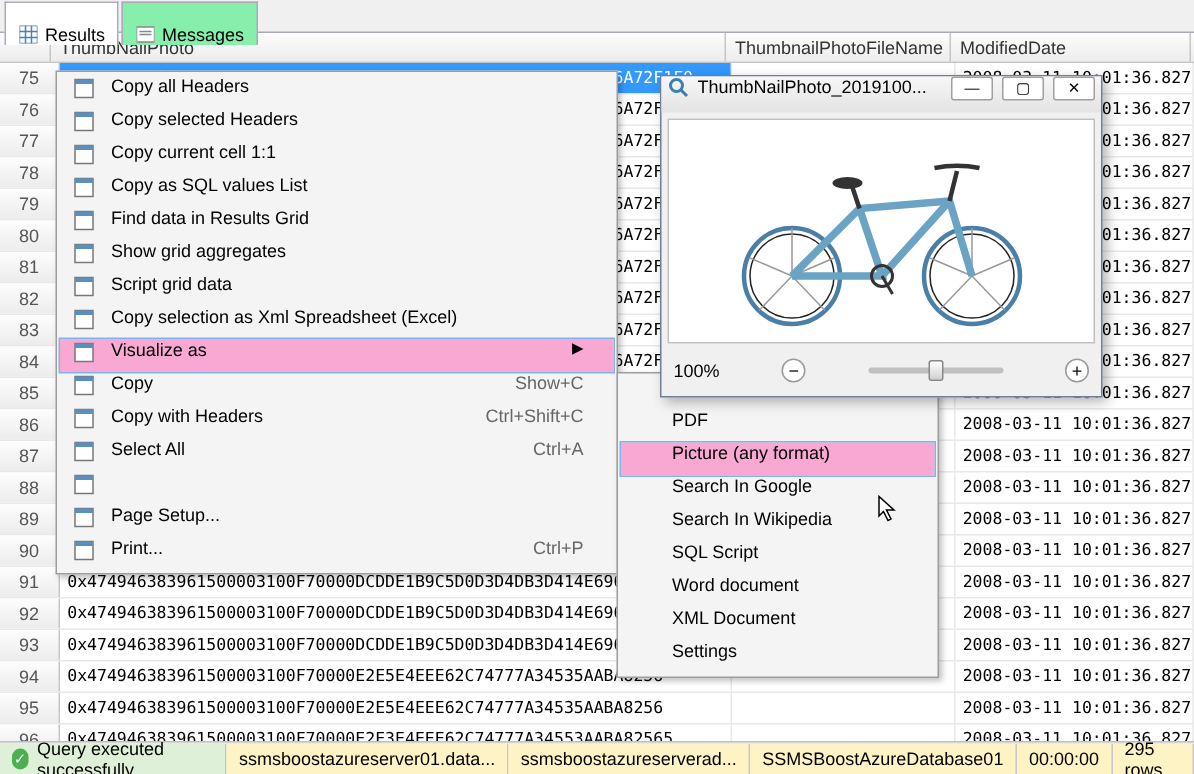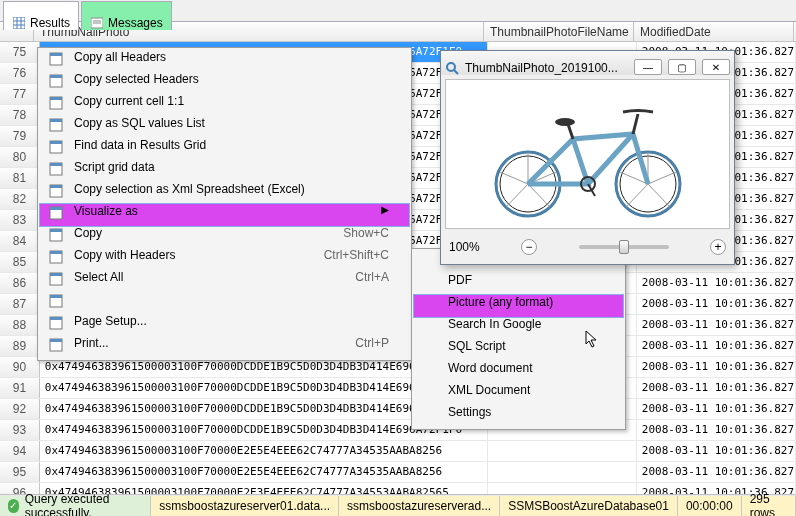--- a/index.html
+++ b/index.html
@@ -18,29 +18,29 @@
 .grid{position:relative}
 .row{height:21px;display:flex;align-items:stretch;border-bottom:1px solid #e8e8e8}
 .rownum{width:40px;background:linear-gradient(#fdfdfd,#ececec);border-right:1px solid #c5c5c5;text-align:center;line-height:20px;color:#555}
 .cell{border-right:1px solid #e8e8e8;padding:3px 5px;overflow:hidden;white-space:nowrap;font-family:Consolas,monospace;font-size:11px}
 .cell.c1{width:450px}
 .cell.c2{width:150px}
 .cell.c3{width:160px}
 .row.sel .cell.c1{background:#3399ff;color:#fff}
 .ctxmenu{position:absolute;background:#f4f4f4;border:1px solid #9d9d9d;box-shadow:2px 2px 4px rgba(0,0,0,.25);padding:2px}
 .ctxmenu .mi{display:flex;height:22px;padding:0 20px 0 4px;cursor:pointer}
-.ctxmenu .mi:hover,.ctxmenu .mi.hov{background:#d946ef;outline:1px solid #7eb4ea}
+.ctxmenu .mi:hover,.ctxmenu .mi.hov{background:#f9a8d4;outline:1px solid #7eb4ea}
 .ctxmenu .micon{width:24px;height:18px;display:flex;align-items:center;justify-content:center;margin-right:6px}
 .ctxmenu .mlabel{flex:1}
 .ctxmenu .mkey{color:#666;margin-left:24px}
 .ctxmenu .marrow{margin-left:24px;font-size:10px}
 .submenu{left:411px;top:248px;width:215px}
 .mainmenu{left:37px;top:47px;width:375px}
 .popup{position:absolute;left:440px;top:50px;width:295px;height:215px;background:#f0f0f0;border:1px solid #6f7d95;box-shadow:3px 3px 8px rgba(0,0,0,.3)}
-.popup .titlebar{height:24px;background:linear-gradient(#f7f7f7,#e3e3e3);display:flex;align-items:flex-end;padding:0 4px;gap:6px}
+.popup .titlebar{height:24px;background:linear-gradient(#f7f7f7,#e3e3e3);display:flex;align-items:flex-start;padding:0 4px;gap:6px}
 .popup .titlebar .ttl{flex:1;overflow:hidden;white-space:nowrap;text-overflow:ellipsis}
 .popup .wbtn{width:28px;height:16px;background:#fff;border:1px solid #a0a0a0;border-radius:2px;display:flex;align-items:center;justify-content:center;font-size:10px;cursor:pointer}
 .popup .img{margin:4px;height:150px;background:#fff;border:1px solid #bfbfbf;display:flex;align-items:center;justify-content:center}
 .popup .zoombar{height:28px;display:flex;align-items:center;justify-content:space-between;gap:10px;padding:0 8px}
 .zbtn{width:16px;height:16px;border:1px solid #999;border-radius:8px;display:flex;align-items:center;justify-content:center;background:#fff;cursor:pointer}
 .slider{width:90px;height:4px;background:#c0c0c0;border-radius:2px;position:relative}
 .slider .thumb{position:absolute;top:-5px;left:40px;width:10px;height:14px;background:linear-gradient(#fff,#d0d0d0);border:1px solid #888;border-radius:2px;cursor:pointer}
 .status{position:absolute;bottom:0;left:0;right:0;height:22px;background:#eaeaea;border-top:1px solid #c0c0c0;display:flex;align-items:center;font-size:11px}
 .status .chip{height:20px;display:flex;align-items:center;padding:0 8px;border-right:1px solid #c8c8c8}
 .status .ok{background:#dff0d8}
@@ -264,20 +264,29 @@
       </span>
       <span class="mlabel">Find data in Results Grid</span>
     </div>
     <div class="mi">
       <span class="micon">
         <svg width="16" height="16">
           <rect x="2" y="2" width="12" height="12" fill="#fff" stroke="#777"></rect>
           <rect x="2" y="2" width="12" height="3" fill="#5a8fc0"></rect>
         </svg>
       </span>
+      <span class="mlabel">Show grid aggregates</span>
+    </div>
+    <div class="mi">
+      <span class="micon">
+        <svg width="16" height="16">
+          <rect x="2" y="2" width="12" height="12" fill="#fff" stroke="#777"></rect>
+          <rect x="2" y="2" width="12" height="3" fill="#5a8fc0"></rect>
+        </svg>
+      </span>
       <span class="mlabel">Script grid data</span>
     </div>
     <div class="mi">
       <span class="micon">
         <svg width="16" height="16">
           <rect x="2" y="2" width="12" height="12" fill="#fff" stroke="#777"></rect>
           <rect x="2" y="2" width="12" height="3" fill="#5a8fc0"></rect>
         </svg>
       </span>
       <span class="mlabel">Copy selection as Xml Spreadsheet (Excel)</span>
@@ -359,20 +368,24 @@
       <span class="micon"></span>
       <span class="mlabel">PDF</span>
     </div>
     <div class="mi hov">
       <span class="micon"></span>
       <span class="mlabel">Picture (any format)</span>
     </div>
     <div class="mi">
       <span class="micon"></span>
       <span class="mlabel">Search In Google</span>
+    </div>
+    <div class="mi">
+      <span class="micon"></span>
+      <span class="mlabel">Search In Wikipedia</span>
     </div>
     <div class="mi">
       <span class="micon"></span>
       <span class="mlabel">SQL Script</span>
     </div>
     <div class="mi">
       <span class="micon"></span>
       <span class="mlabel">Word document</span>
     </div>
     <div class="mi">

